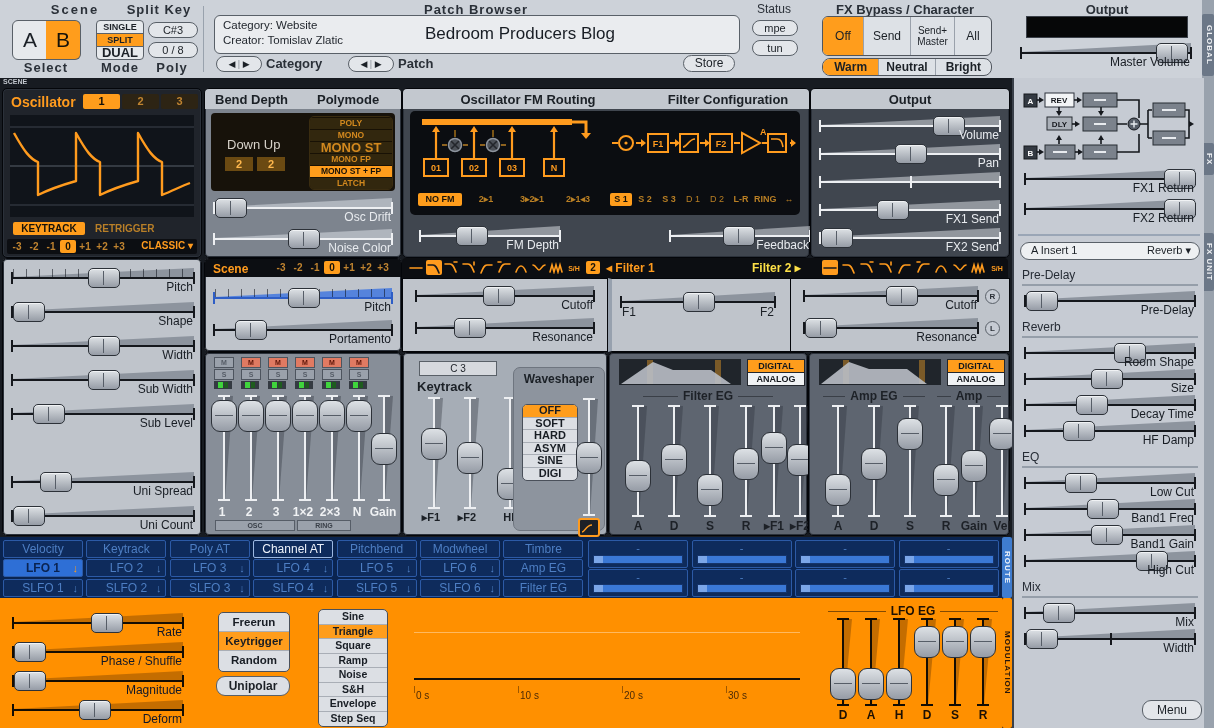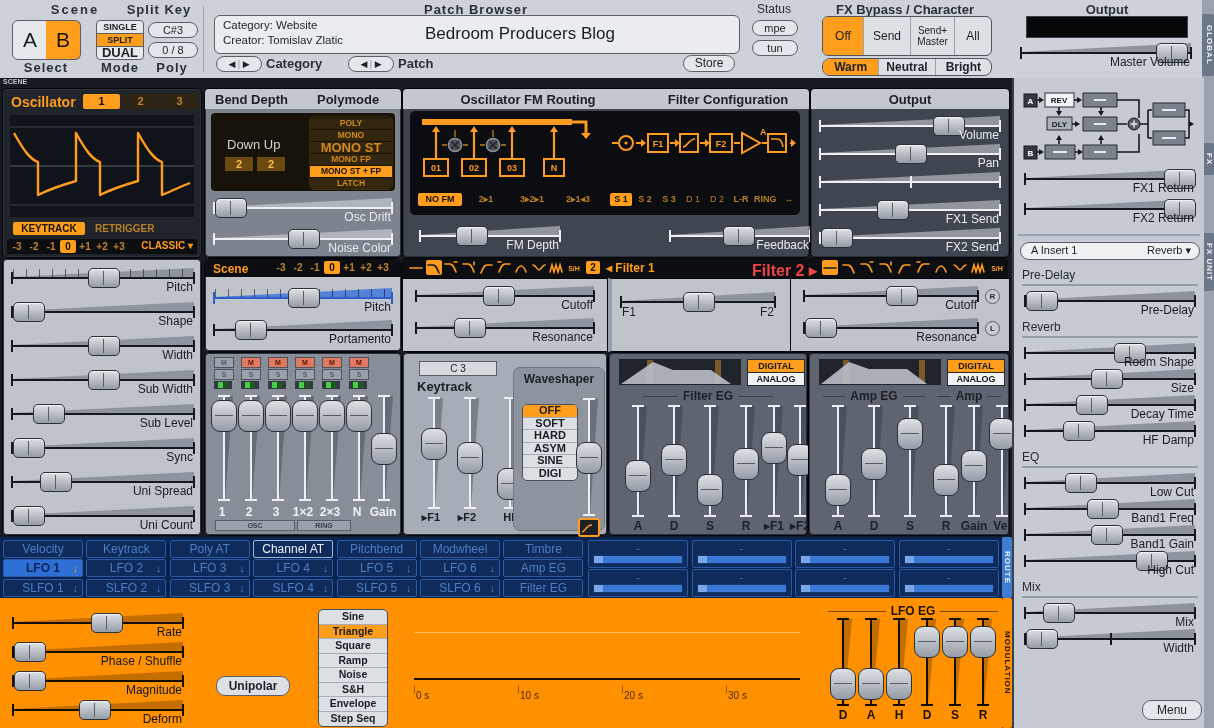--- a/index.html
+++ b/index.html
@@ -188,26 +188,20 @@
         <div class="tr"></div>
         <div class="hd" style="left: 77px;"></div>
         <div class="lb">Sub Width</div>
       </div>
       <div class="hs th-l" style="position: absolute; left: 8px; top: 140px; width: 184px; height: 32px;">
         <div class="wg"></div>
         <div class="tr"></div>
         <div class="hd" style="left: 21.5px;"></div>
         <div class="lb">Sub Level</div>
       </div>
-      <div class="hs th-l" style="position: absolute; left: 8px; top: 174px; width: 184px; height: 32px;">
-        <div class="wg"></div>
-        <div class="tr"></div>
-        <div class="hd" style="left: 2px;"></div>
-        <div class="lb">Sync</div>
-      </div>
       <div class="hs th-l" style="position: absolute; left: 8px; top: 208px; width: 184px; height: 32px;">
         <div class="wg"></div>
         <div class="tr"></div>
         <div class="hd" style="left: 29px;"></div>
         <div class="lb">Uni Spread</div>
       </div>
       <div class="hs th-l" style="position: absolute; left: 8px; top: 242px; width: 184px; height: 32px;">
         <div class="wg"></div>
         <div class="tr"></div>
         <div class="hd" style="left: 2px;"></div>
@@ -428,21 +422,21 @@
           <path d="M1 11 L3 4 L5 11 L7 4 L9 11 L11 4 L13 11" fill="none" stroke="currentColor" stroke-width="1.6" stroke-linecap="round"></path>
         </svg>
       </div>
       <div class="fic" style="position: absolute; left: 163.5px; top: 2px; width: 16px; height: 15px;">
         <svg width="14" height="13">
           <text x="7" y="10" text-anchor="middle" font-size="7" font-weight="bold" fill="currentColor">S/H</text>
         </svg>
       </div>
       <div style="position: absolute; left: 184px; top: 3px; width: 14px; height: 13px; background: rgb(255, 157, 28); color: rgb(23, 18, 10); font-size: 10px; font-weight: bold; text-align: center; line-height: 13px; border-radius: 2px;">2</div>
       <div class="txt" style="position: absolute; left: 204px; top: 3px; font-size: 12px; font-weight: bold; color: rgb(255, 155, 30);">◂ Filter 1</div>
-      <div class="txt" style="position: absolute; left: 350px; top: 3px; font-size: 16px; font-weight: bold; color: #ef4444;">Filter 2 ▸</div>
+      <div class="txt" style="position: absolute; left: 350px; top: 3px; font-size: 12px; font-weight: bold; color: #fde047;">Filter 2 ▸</div>
       <div class="fic sel" style="position: absolute; left: 420px; top: 2px; width: 16px; height: 15px;">
         <svg width="14" height="13" viewBox="0 0 14 13">
           <path d="M1 7 H13" fill="none" stroke="currentColor" stroke-width="1.6" stroke-linecap="round"></path>
         </svg>
       </div>
       <div class="fic" style="position: absolute; left: 438.5px; top: 2px; width: 16px; height: 15px;">
         <svg width="14" height="13" viewBox="0 0 14 13">
           <path d="M1 4 H6 C9 4 10 7 12 12" fill="none" stroke="currentColor" stroke-width="1.6" stroke-linecap="round"></path>
         </svg>
       </div>
@@ -827,20 +821,25 @@
         <div class="wg"></div>
         <div class="tr"></div>
         <div class="hd" style="left: 2px;"></div>
         <div class="lb">Magnitude</div>
       </div>
       <div class="hs th-o" style="position: absolute; left: 12px; top: 97px; width: 172px; height: 32px;">
         <div class="wg"></div>
         <div class="tr"></div>
         <div class="hd" style="left: 66.86px;"></div>
         <div class="lb">Deform</div>
+      </div>
+      <div class="plist" style="position: absolute; left: 218px; top: 14px; width: 70px; height: 58px;">
+        <div class="pl-item" style="height: 18px; line-height: 18px; font-size: 11.5px;">Freerun</div>
+        <div class="pl-item sel" style="height: 18px; line-height: 18px; font-size: 11.5px;">Keytrigger</div>
+        <div class="pl-item" style="height: 18px; line-height: 18px; font-size: 11.5px;">Random</div>
       </div>
       <div class="pill" style="position: absolute; left: 216px; top: 78px; width: 72px; height: 18px; font-size: 12px; font-weight: bold; line-height: 18px; background: rgb(220, 223, 228);">Unipolar</div>
       <div class="plist" style="position: absolute; left: 318px; top: 11px; width: 68px; height: 116px;">
         <div class="pl-item" style="height: 13.5px; line-height: 13.5px; font-size: 10.5px;">Sine</div>
         <div class="pl-item sel" style="height: 13.5px; line-height: 13.5px; font-size: 10.5px;">Triangle</div>
         <div class="pl-item" style="height: 13.5px; line-height: 13.5px; font-size: 10.5px;">Square</div>
         <div class="pl-item" style="height: 13.5px; line-height: 13.5px; font-size: 10.5px;">Ramp</div>
         <div class="pl-item" style="height: 13.5px; line-height: 13.5px; font-size: 10.5px;">Noise</div>
         <div class="pl-item" style="height: 13.5px; line-height: 13.5px; font-size: 10.5px;">S&amp;H</div>
         <div class="pl-item" style="height: 13.5px; line-height: 13.5px; font-size: 10.5px;">Envelope</div>

